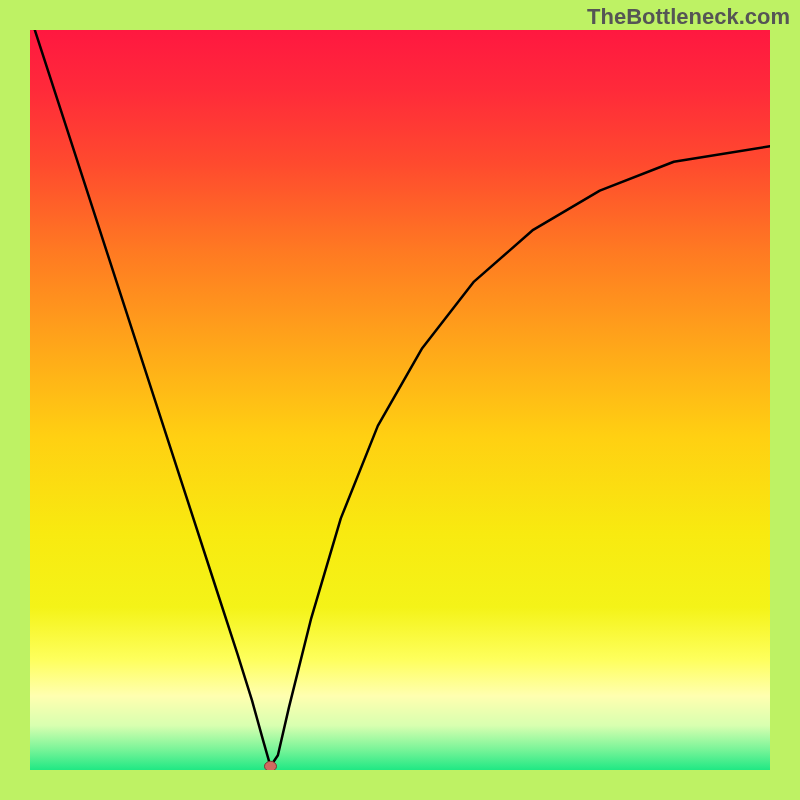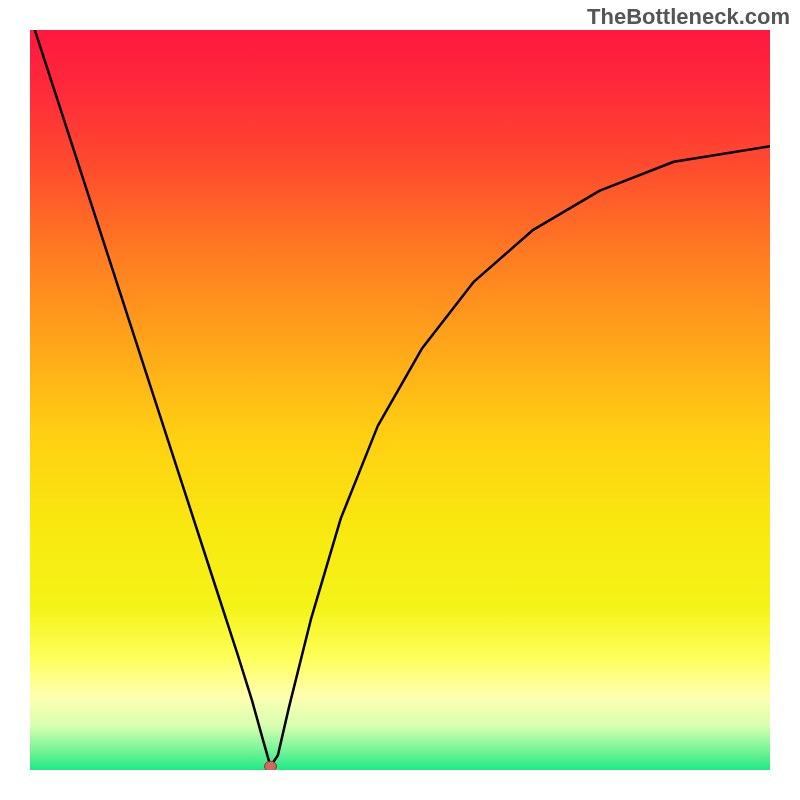--- a/index.html
+++ b/index.html
@@ -7,21 +7,21 @@
     padding: 0;
     width: 800px;
     height: 800px;
     background: #000;
     font-family: Arial, Helvetica, sans-serif;
   }
   .outer {
     position: relative;
     width: 800px;
     height: 800px;
-    background: #ffffff;
+    background: #bef264;
     text-align: center;
   }
   .watermark {
     position: absolute;
     top: 4px;
     right: 10px;
     color: #555;
     font-size: 22px;
     font-weight: bold;
     z-index: 10;

